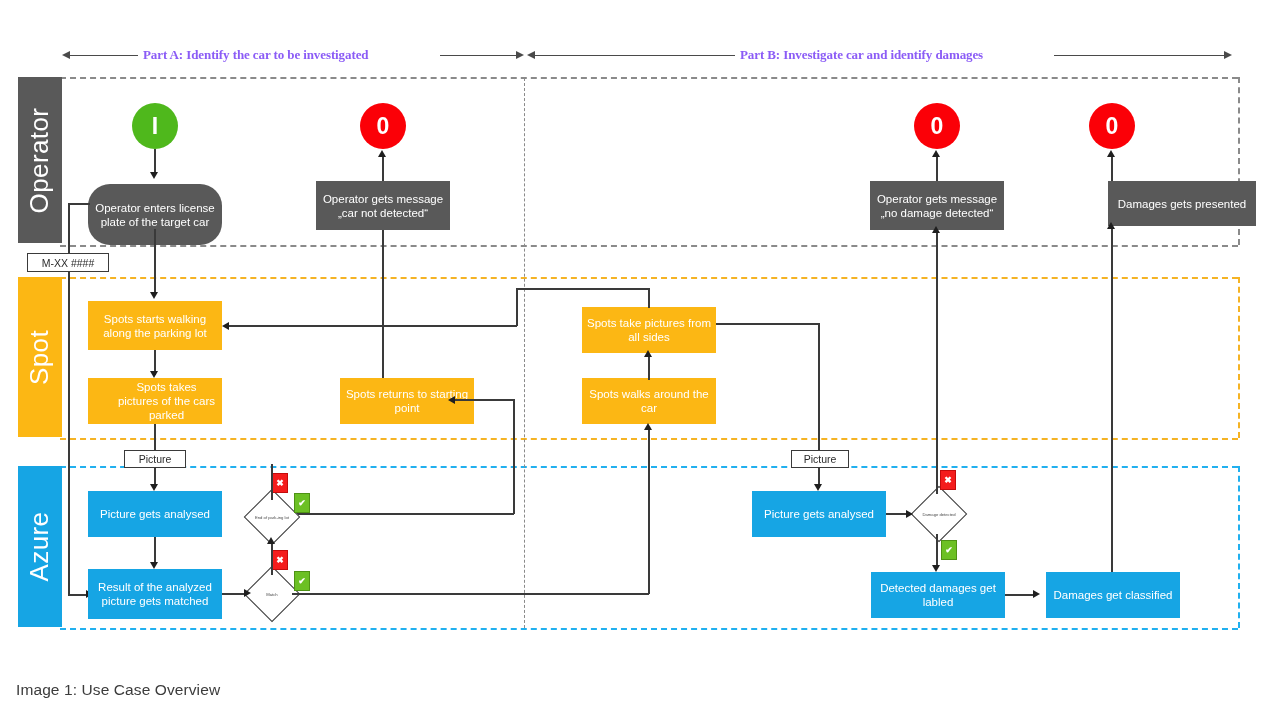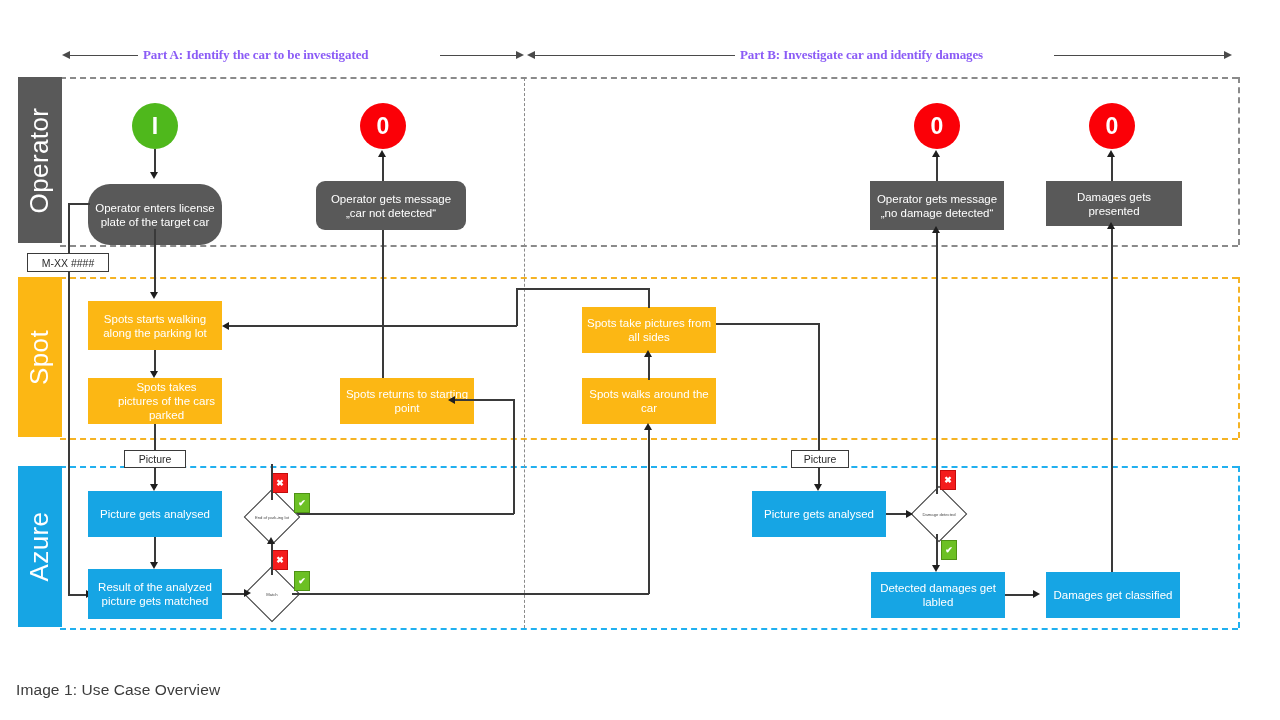--- a/index.html
+++ b/index.html
@@ -145,41 +145,41 @@
   <div class="node gray" style="left:88px;top:184px;width:134px;height:61px;border-radius:22px;">
     <span>Operator enters license plate of the target car</span>
   </div>
 
   <div class="circle red" style="left:360px;top:103px;width:46px;height:46px;">
     <span>0</span>
   </div>
   <div class="ln lnv" style="left:382px;top:156px;height:26px;"></div>
   <div class="tip tip-u" style="left:378px;top:150px;"></div>
 
-  <div class="node gray" style="left:316px;top:181px;width:150px;height:49px;border-radius:9px;">
+  <div class="node gray" style="left:316px;top:181px;width:134px;height:49px;">
     <span>Operator gets message „car not detected“</span>
   </div>
 
   <div class="circle red" style="left:914px;top:103px;width:46px;height:46px;">
     <span>0</span>
   </div>
   <div class="ln lnv" style="left:936px;top:156px;height:26px;"></div>
   <div class="tip tip-u" style="left:932px;top:150px;"></div>
 
   <div class="node gray" style="left:870px;top:181px;width:134px;height:49px;">
     <span>Operator gets message „no damage detected“</span>
   </div>
 
   <div class="circle red" style="left:1089px;top:103px;width:46px;height:46px;">
     <span>0</span>
   </div>
   <div class="ln lnv" style="left:1111px;top:156px;height:26px;"></div>
   <div class="tip tip-u" style="left:1107px;top:150px;"></div>
 
-  <div class="node gray" style="left:1046px;top:181px;width:136px;height:45px;">
+  <div class="node gray" style="left:1108px;top:181px;width:148px;height:45px;">
     <span>Damages gets presented</span>
   </div>
 
   <div class="ln lnh" style="left:68px;top:203px;width:22px;"></div>
   <div class="ln lnv" style="left:68px;top:203px;height:392px;"></div>
   <div class="ln lnh" style="left:68px;top:594px;width:22px;"></div>
   <div class="tip tip-r" style="left:86px;top:590px;"></div>
   <div class="dataobj" style="left:27px;top:253px;width:82px;height:19px;">
     <span>M-XX ####</span>
   </div>

